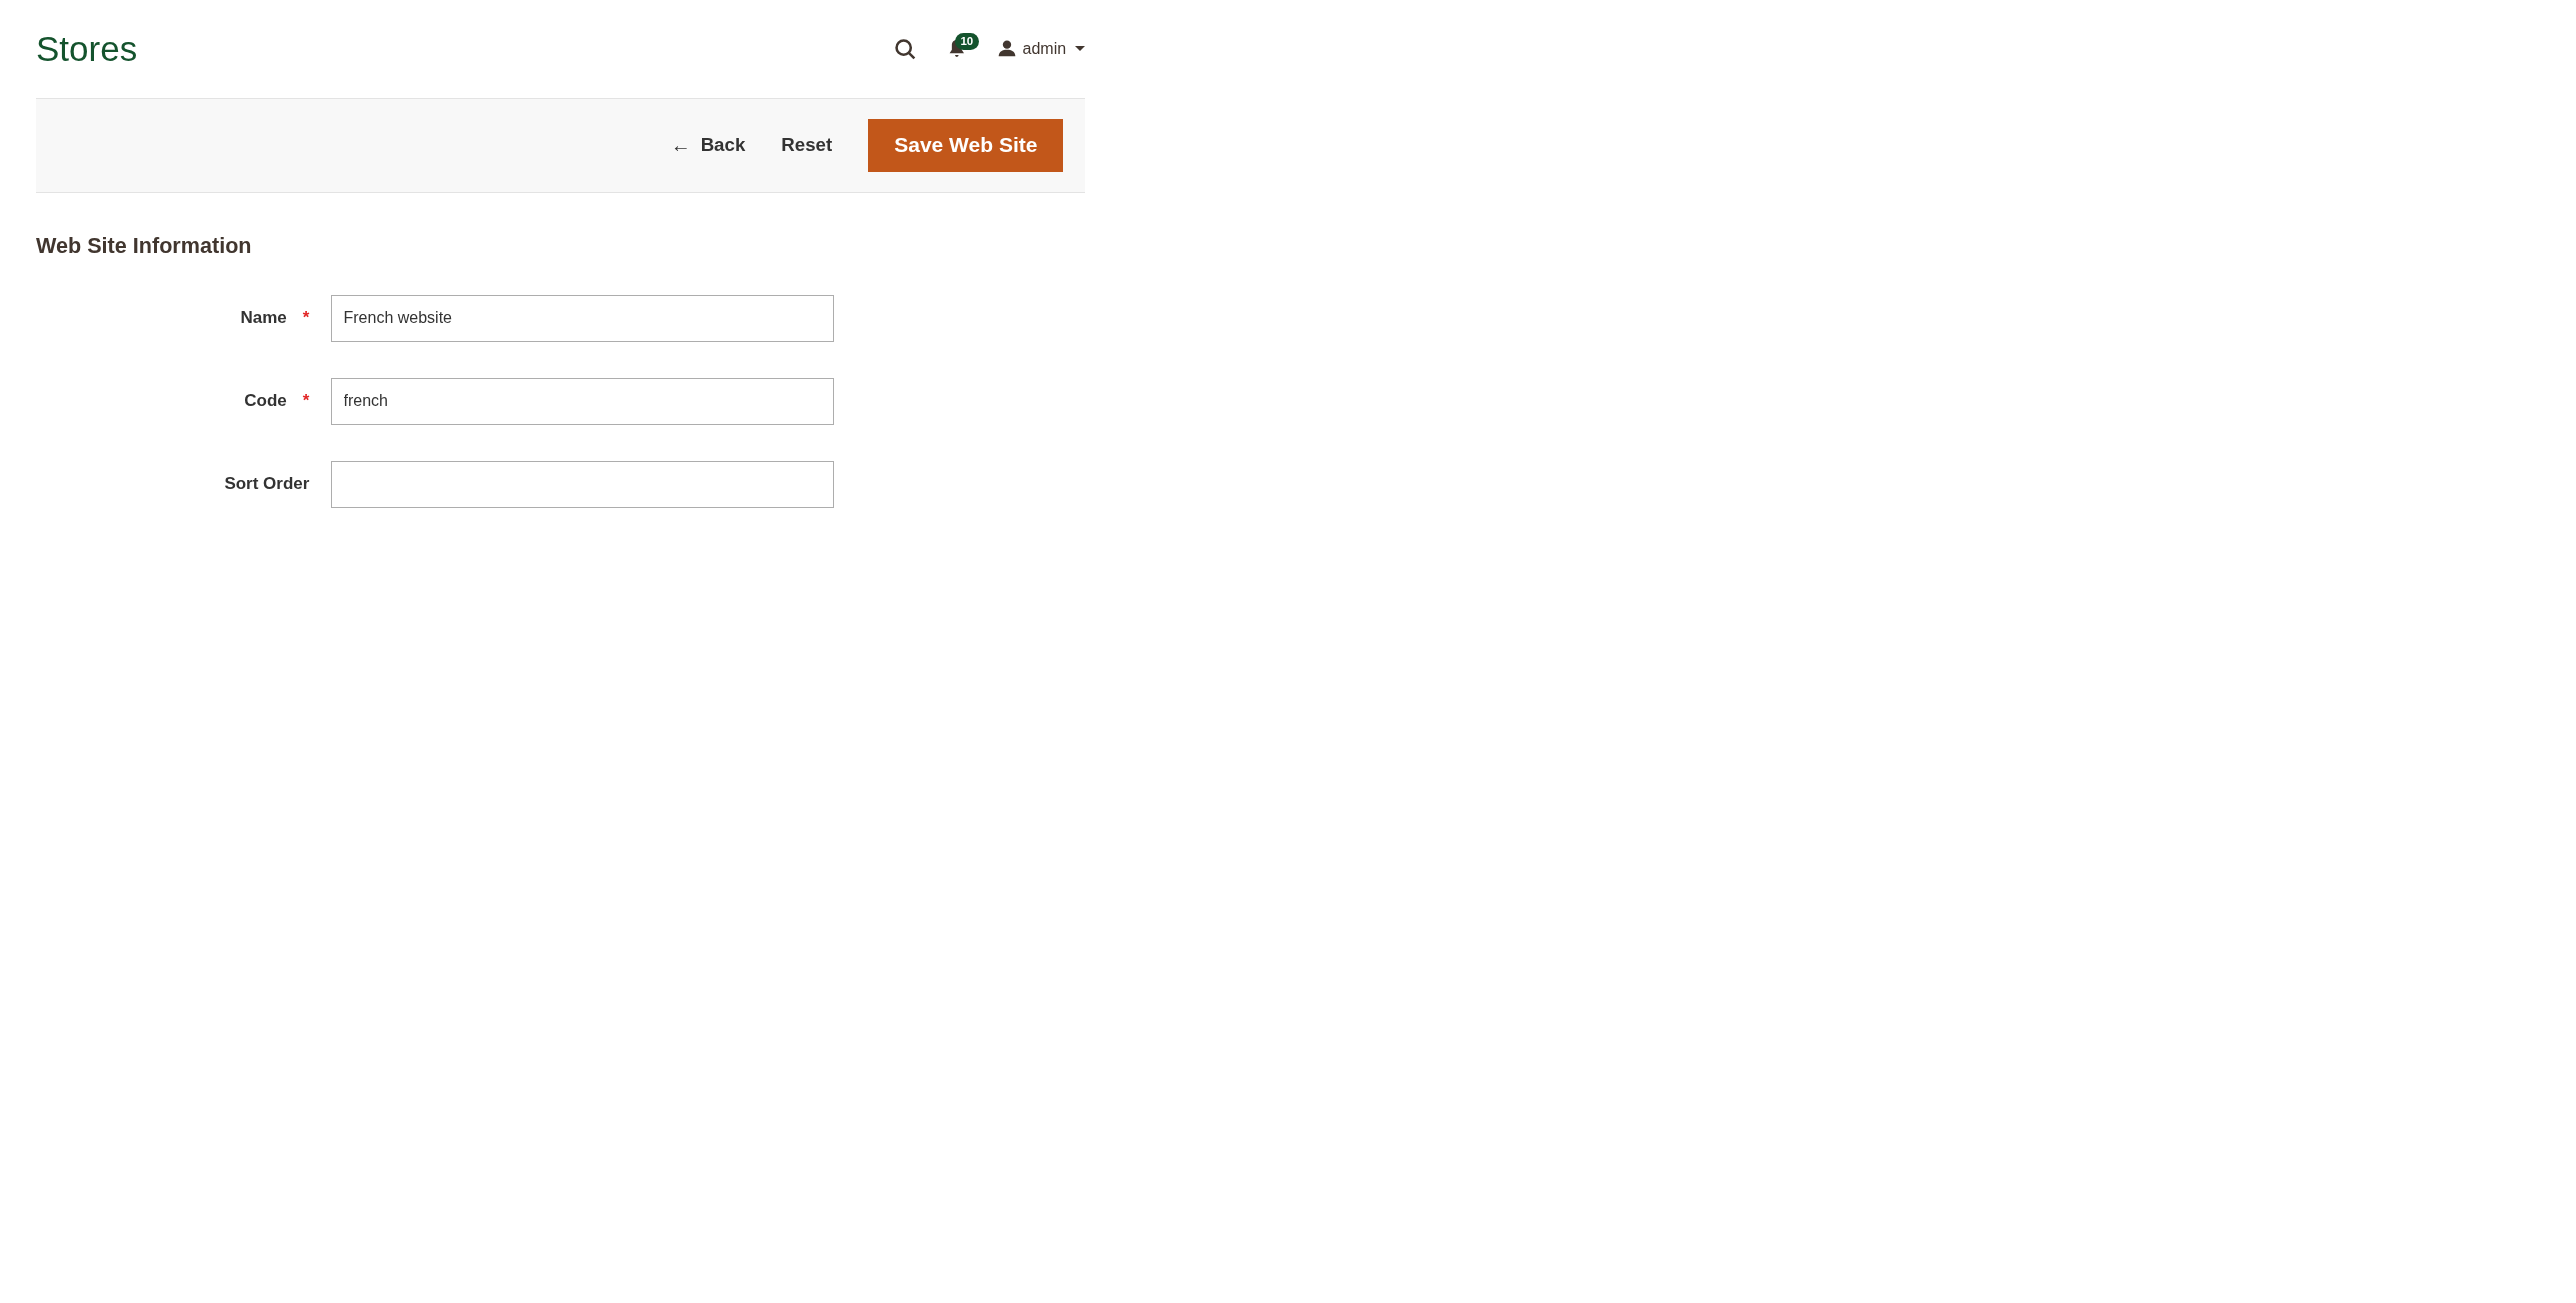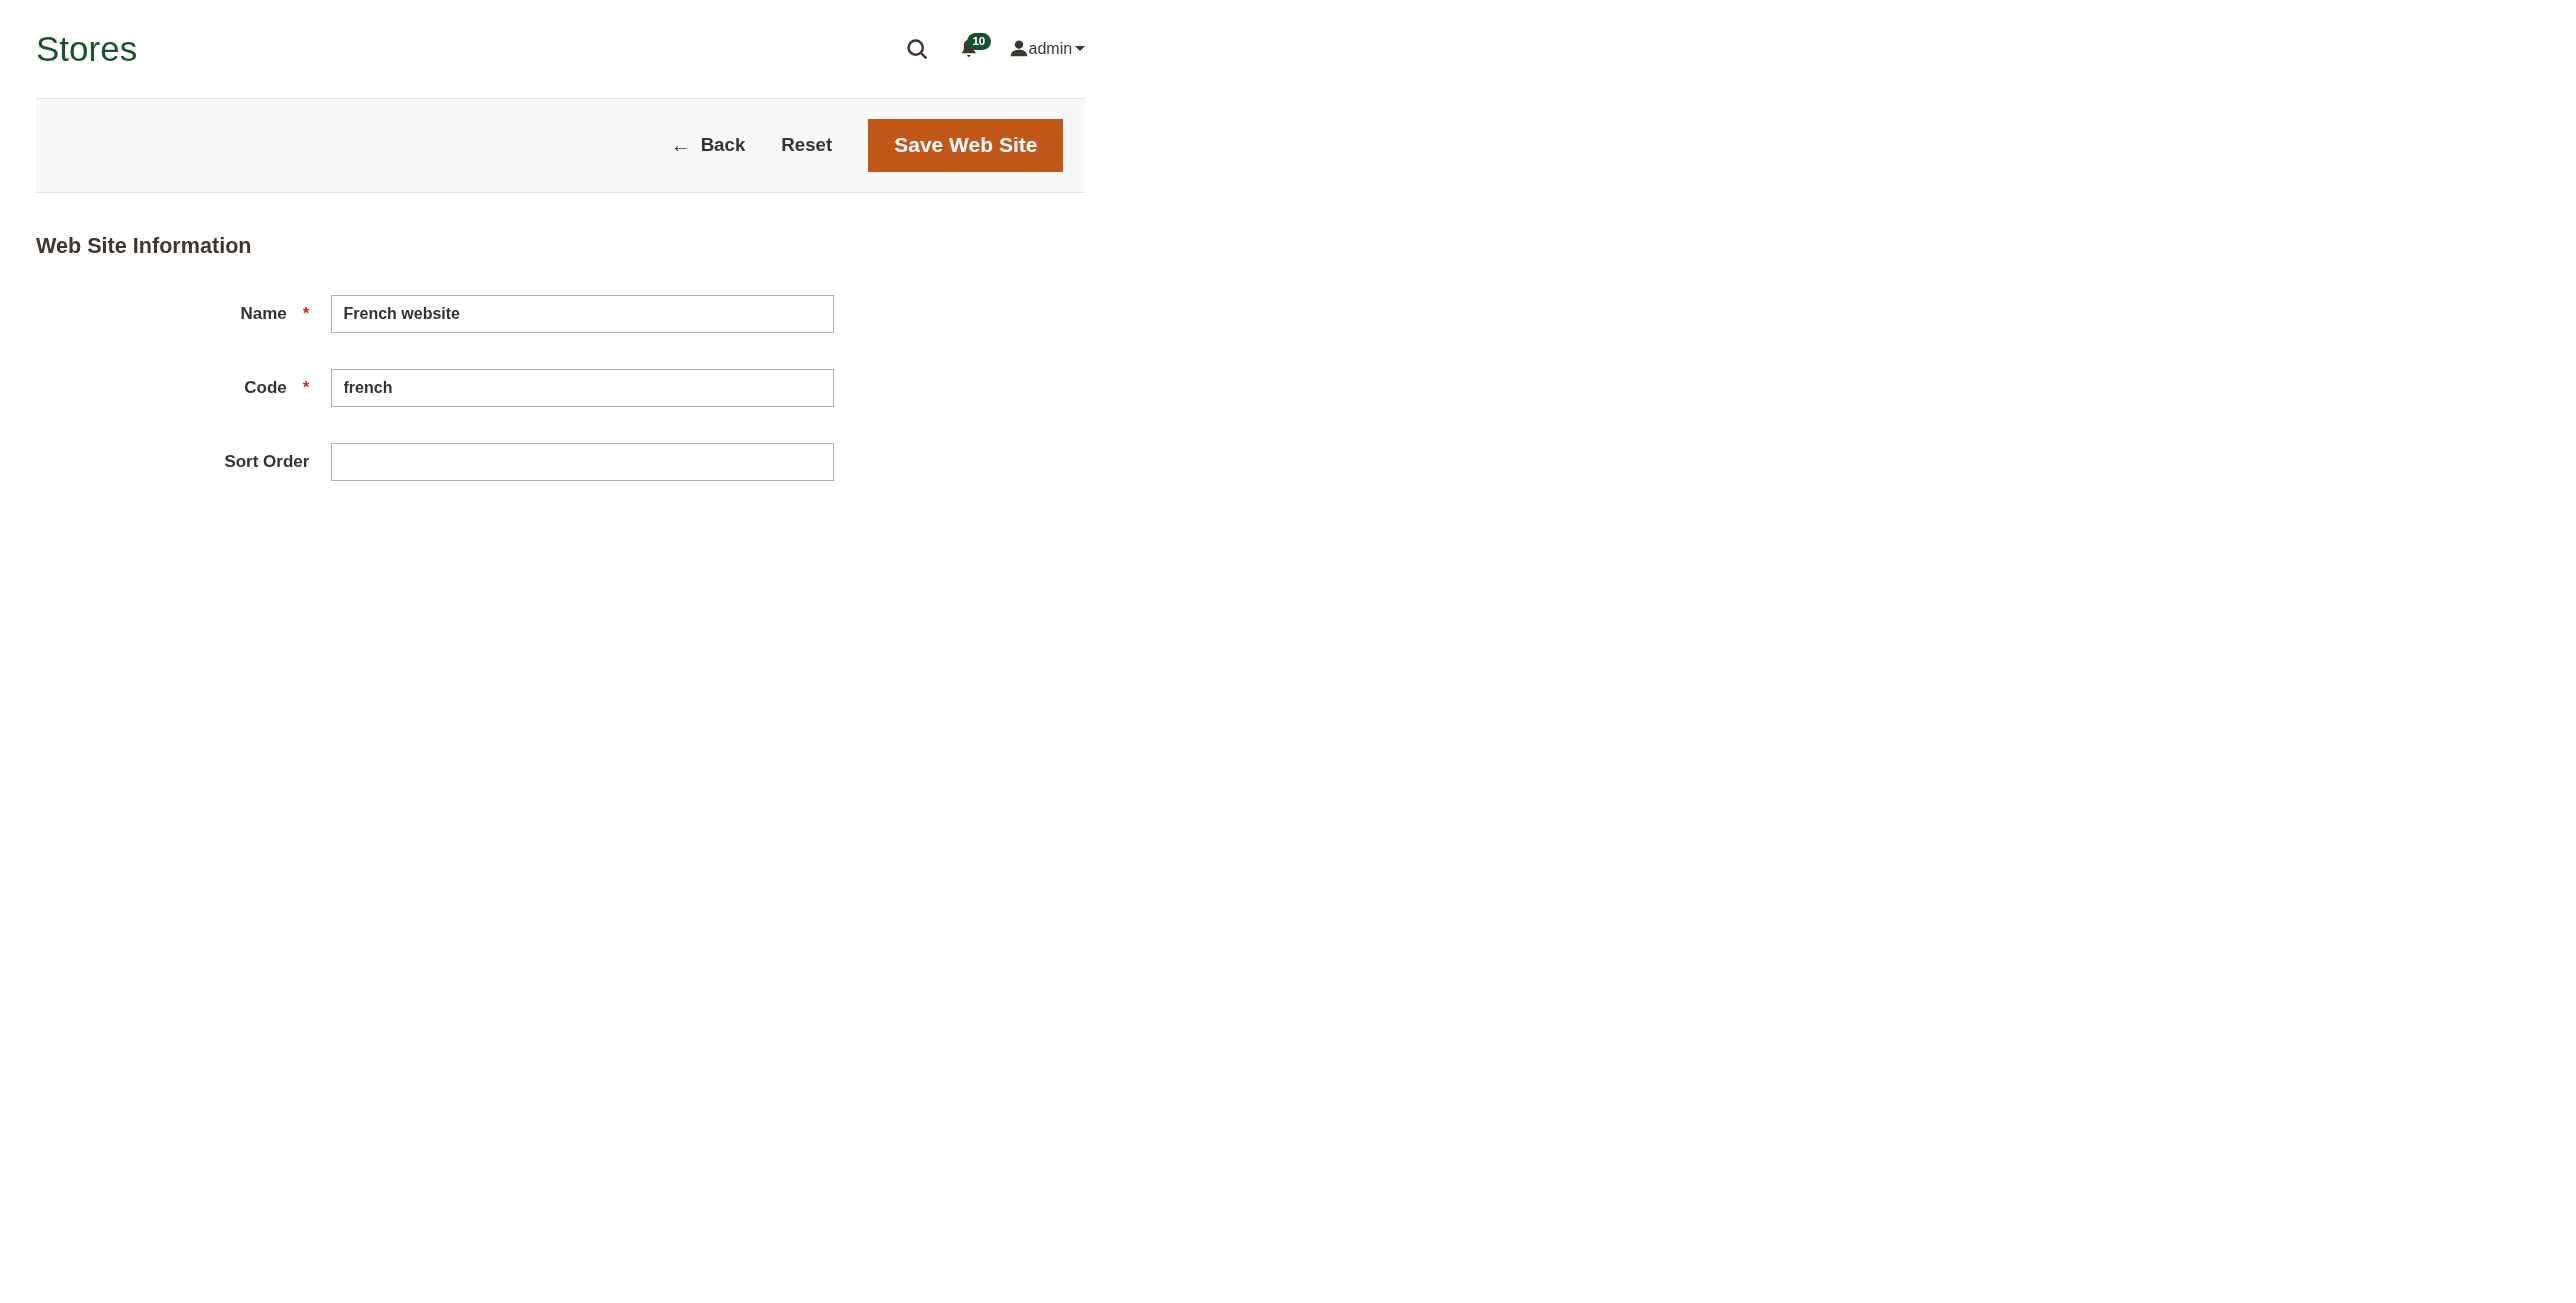--- a/index.html
+++ b/index.html
@@ -57,21 +57,21 @@
       font-weight: 700;
       padding: 1.4px 5.8px;
       border-radius: 10px;
       min-width: 20px;
       text-align: center;
       line-height: 1.3;
     }
     .user-menu {
       display: flex;
       align-items: center;
-      gap: 0;
+      gap: 6px;
       cursor: pointer;
       color: #41362f;
     }
     .user-icon svg {
       width: 20px;
       height: 20px;
     }
     .user-name {
       font-size: 16px;
     }
@@ -157,28 +157,27 @@
       font-weight: 600;
       color: #333;
     }
     .required-mark {
       color: #e22626;
       font-size: 17px;
       font-weight: 700;
     }
     .form-input {
       width: 503px;
-      height: 38px;
+      height: 47px;
       border: 0.7px solid #adadad;
       padding: 0 11.5px;
       font-size: 16px;
       font-family: inherit;
       color: #333;
       background: #fff;
-      font-weight: bold;
     }
   </style>
 </head>
 <body>
 
 <div class="page">
 
   <div class="header">
     <h1 class="page-title">Stores</h1>
     <div class="header-actions">

